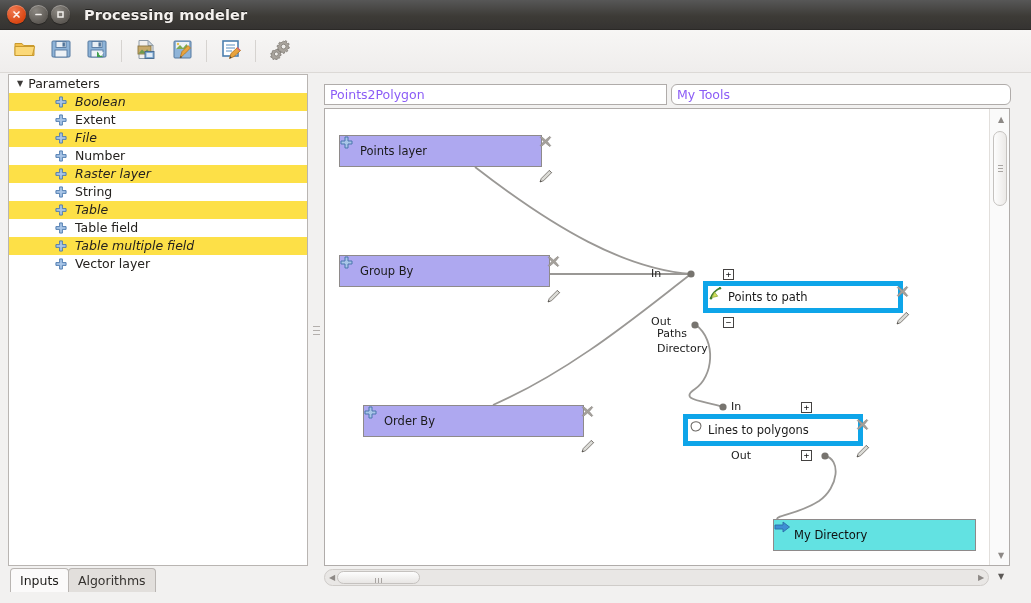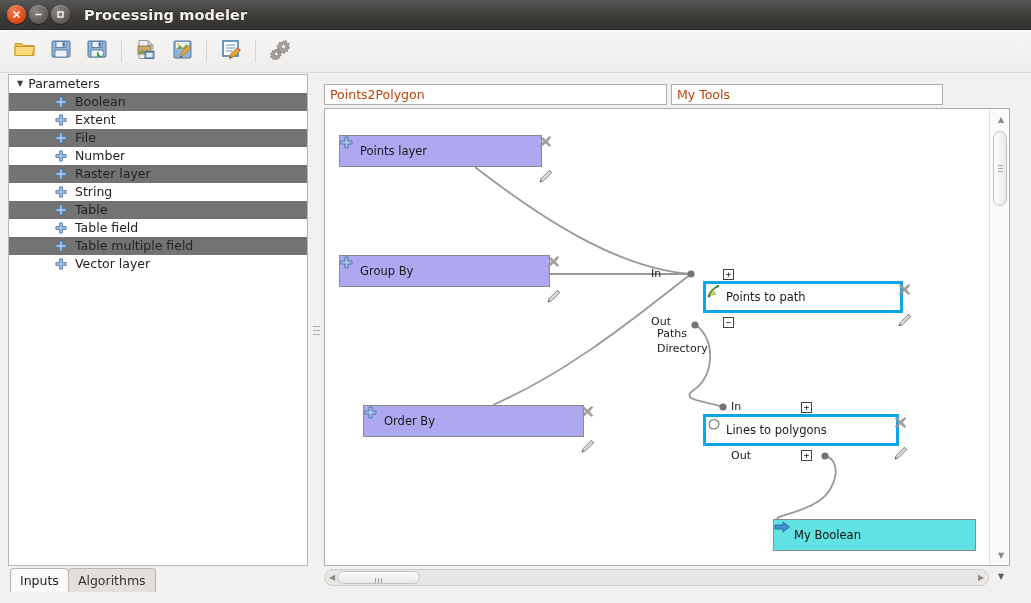--- a/index.html
+++ b/index.html
@@ -57,21 +57,21 @@
   .tree-root {
     height: 18px; line-height: 18px; padding-left: 8px;
     font-size: 12.5px; color: #25221f; display: flex; align-items: center;
     background: #ffffff;
   }
   .tri { font-size: 8px; margin-right: 5px; color: #3c3a38; }
   .tree-item {
     height: 18px; line-height: 18px; padding-left: 46px;
     font-size: 12.5px; color: #25221f; display: flex; align-items: center;
   }
-  .tree-item.alt { background: #737373; }
+  .tree-item.alt { background: #fde047; font-style: italic; }
   .tree-item .pico { margin-right: 8px; display: flex; }
   .tree-item .lbl { white-space: nowrap; }
 
   
   #lefttabs {
     position: absolute; left: 10px; top: 568px; display: flex; align-items: flex-end;
   }
   .ltab {
     height: 24px; line-height: 23px; padding: 0 9px;
     font-size: 12.5px; color: #2b2826;
@@ -91,25 +91,25 @@
   }
   #splitter .grip i {
     display: block; width: 7px; height: 1px; background: #b3afac; margin-bottom: 3px;
   }
 
   
   #namerow { position: absolute; left: 324px; top: 84px; }
   .nameinput {
     height: 21px; border: 1px solid #b0acaa; background: #ffffff;
     font-family: "DejaVu Sans", "Liberation Sans", sans-serif;
-    font-size: 12.5px; color: #c2410c; padding: 0 5px; line-height: 19px;
+    font-size: 12.5px; color: #8b5cf6; padding: 0 5px; line-height: 19px;
     display: inline-block; vertical-align: top;
   }
   #model-name { width: 343px; }
-  #group-name { position: absolute; left: 347px; top: 0; width: 272px; }
+  #group-name { position: absolute; left: 347px; top: 0; width: 340px; border-radius: 6px; }
 
   #canvaswrap {
     position: absolute; left: 324px; top: 108px; width: 686px; height: 458px;
     border: 1px solid #b0acaa; background: #ffffff; overflow: hidden;
   }
   #canvas { position: absolute; left: 0; top: 0; width: 664px; height: 456px; padding-left: 10px; }
   #canvas svg { position: absolute; left: 0; top: 0; }
 
   
   .sb-v {
@@ -153,21 +153,21 @@
   .pbox .ptext {
     margin-left: 11px; font-size: 11.5px; color: #1a1a1a;
     font-family: "DejaVu Sans", "Liberation Sans", sans-serif;
   }
   .boxctl { position: absolute; right: 3px; display: flex; }
   .boxctl.x { top: -2px; }
   .boxctl.pen { bottom: -2px; }
 
   .abox {
     position: absolute; height: 32px;
-    background: #ffffff; border: 3px solid #0ea5e9;
+    background: #ffffff; border: 5px solid #0ea5e9;
     display: flex; align-items: center;
   }
   .abox .aicon { margin-left: 9px; display: flex; }
   .abox .atext { margin-left: 11px; font-size: 11.5px; color: #1a1a1a; }
 
   .obox {
     position: absolute; height: 32px;
     background: #62e2e2; border: 1px solid #8e8a8a;
     display: flex; align-items: center;
   }
@@ -530,21 +530,21 @@
     </div>
 
     <div class="porttext" style="left:326px; top:206px;">Out</div>
     <div class="togglebox" style="left:398px; top:208px;">−</div>
     <div class="porttext" style="left:332px; top:218px;">Paths</div>
     <div class="porttext" style="left:332px; top:233px;">Directory</div>
 
     <div class="porttext" style="left:406px; top:291px;">In</div>
     <div class="togglebox" style="left:476px; top:293px;">+</div>
 
-    <div class="abox" style="left:378px; top:305px; width:196px;">
+    <div class="abox" style="left:358px; top:305px; width:180px;">
       <span class="aicon">
         <svg width="16" height="15" viewBox="0 0 16 15">
           <path d="M3.5 5 C 2 8, 4 12.5, 8 12 C 12 11.5, 14 8, 12.5 5 C 11 2, 5 2, 3.5 5 Z" fill="#ffffff" stroke="#6e6b67" stroke-width="1.1"></path>
         </svg>
       </span>
       <span class="atext">Lines to polygons</span>
       <span class="boxctl x">
         <svg width="15" height="15" viewBox="0 0 15 15">
           <path d="M3.2 2.4 L7.5 6 L11.8 2.4 L12.7 3.4 L9.3 7.5 L12.7 11.6 L11.8 12.6 L7.5 9 L3.2 12.6 L2.3 11.6 L5.7 7.5 L2.3 3.4 Z" fill="#a6a29c" stroke="#8b8782" stroke-width="0.7"></path>
         </svg>
@@ -560,21 +560,21 @@
 
     <div class="porttext" style="left:406px; top:340px;">Out</div>
     <div class="togglebox" style="left:476px; top:341px;">+</div>
 
     <div class="obox" style="left:448px; top:410px; width:203px;">
       <span class="oicon">
         <svg width="17" height="14" viewBox="0 0 17 14">
           <path d="M1 5h8V2l6.5 5L9 12V9H1z" fill="#3e8fd4" stroke="#2a6ea8" stroke-width="0.9"></path>
         </svg>
       </span>
-      <span class="otext">My Boolean</span>
+      <span class="otext">My Directory</span>
     </div>
 
   </div>
 
   <div class="sb-v">
     <div class="sb-arrow" style="left:5px; top:4px; width:12px; height:12px;">▲</div>
     <div class="sb-thumb-v">
       <span class="grip-v">
           <i></i>
           <i></i>

